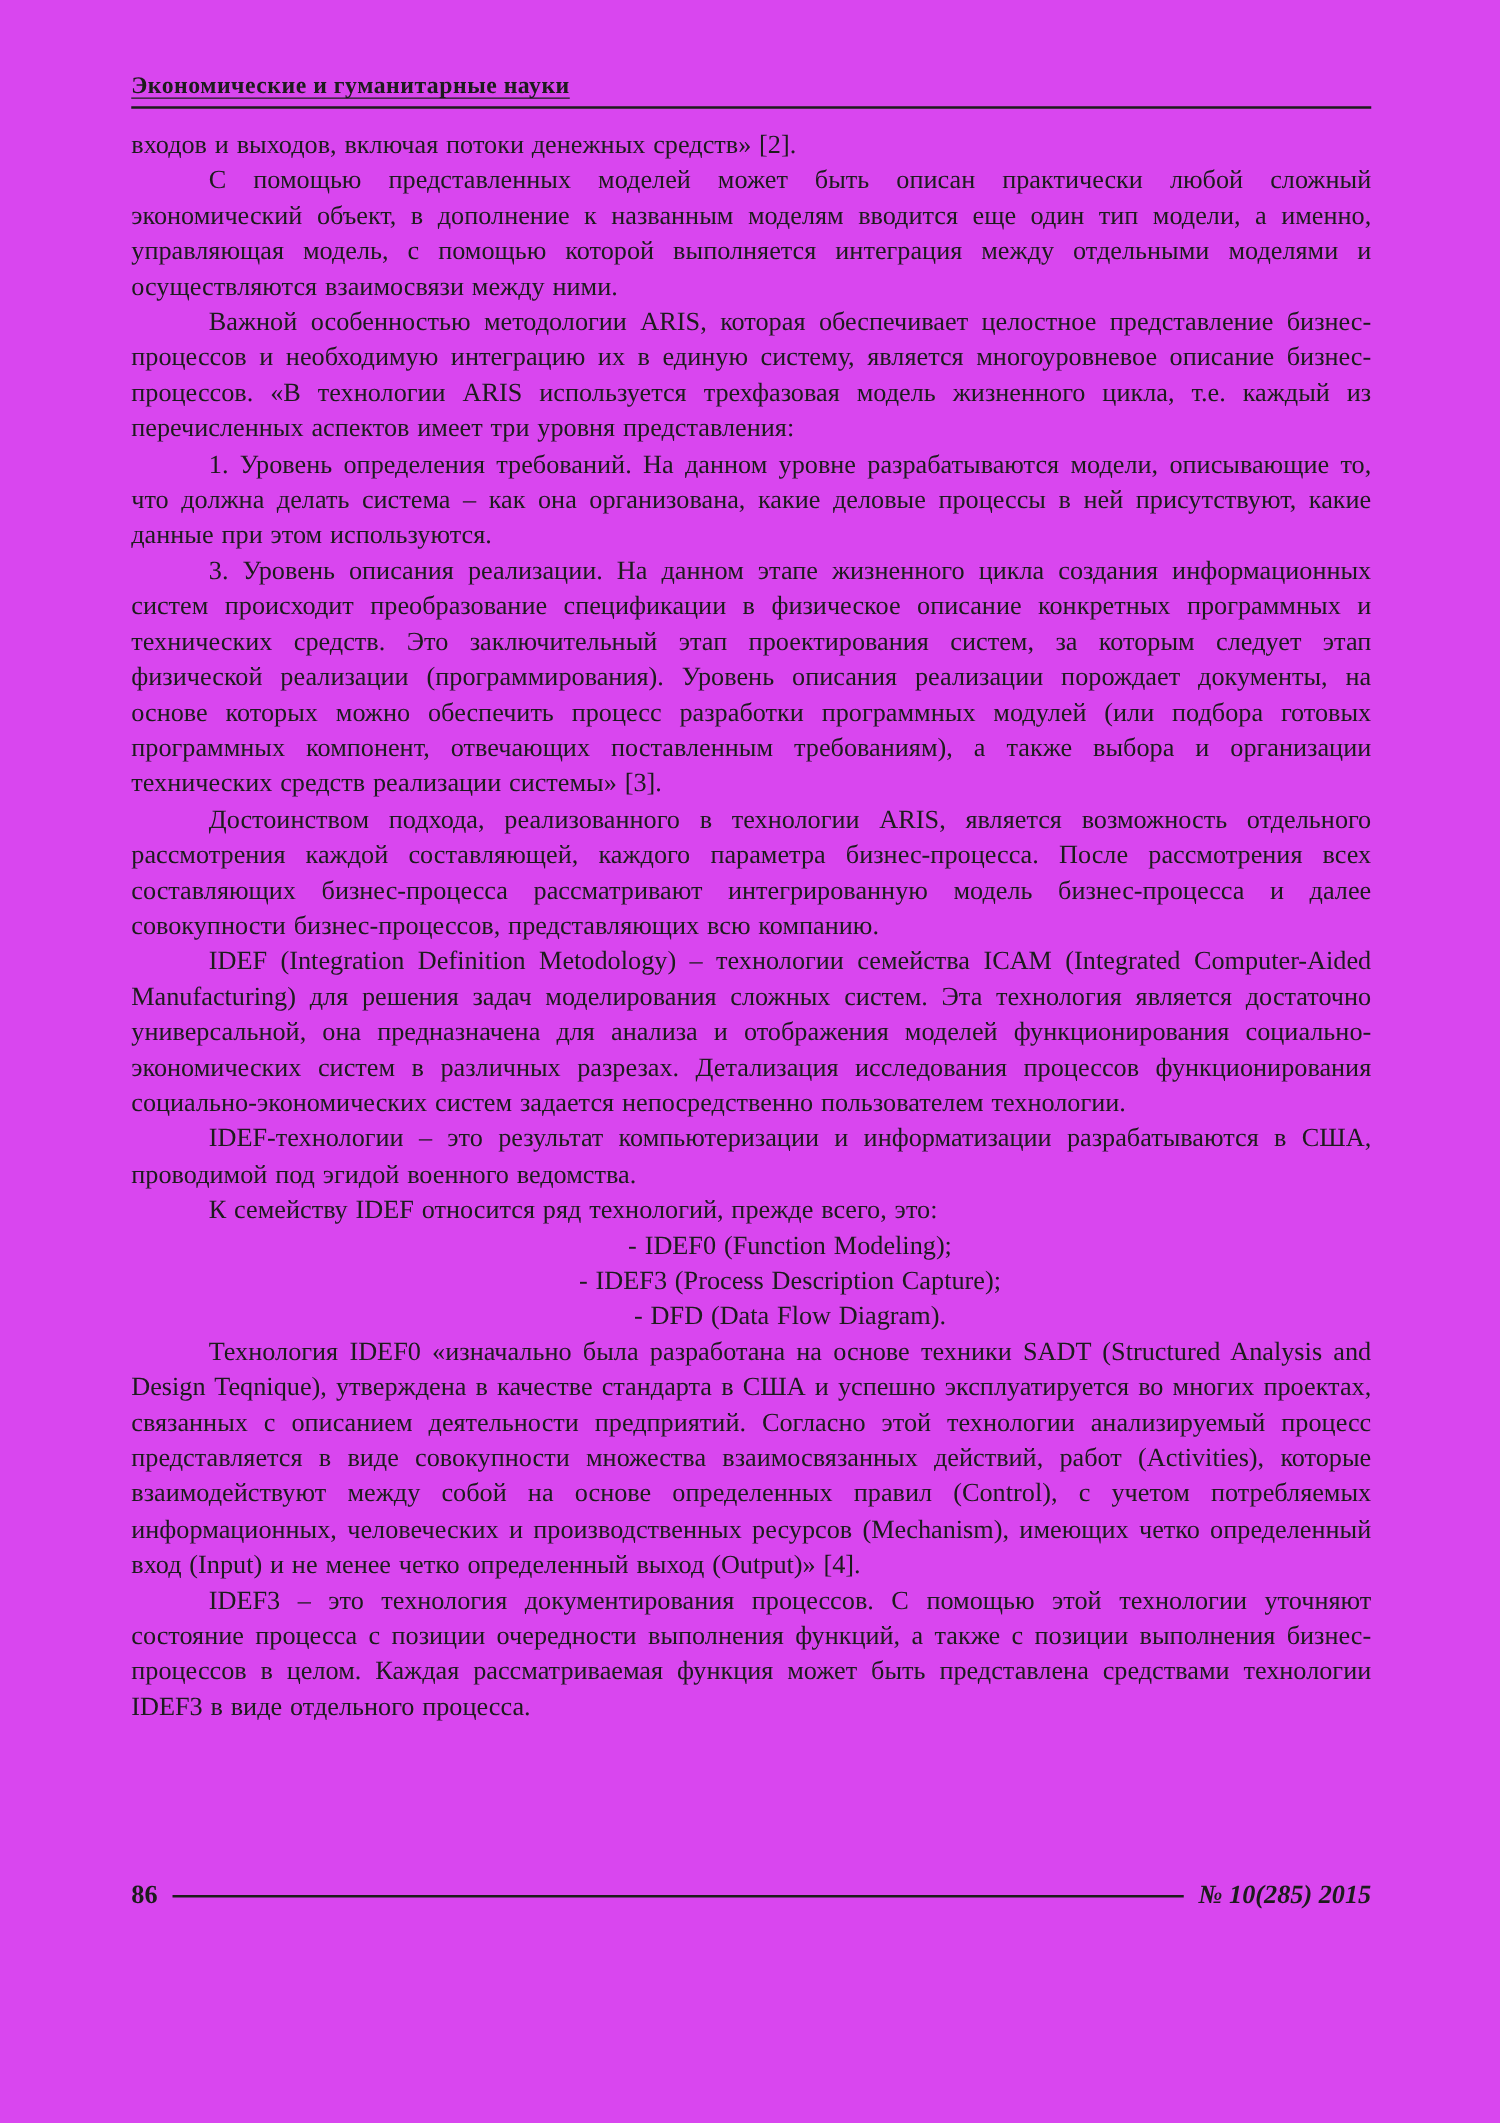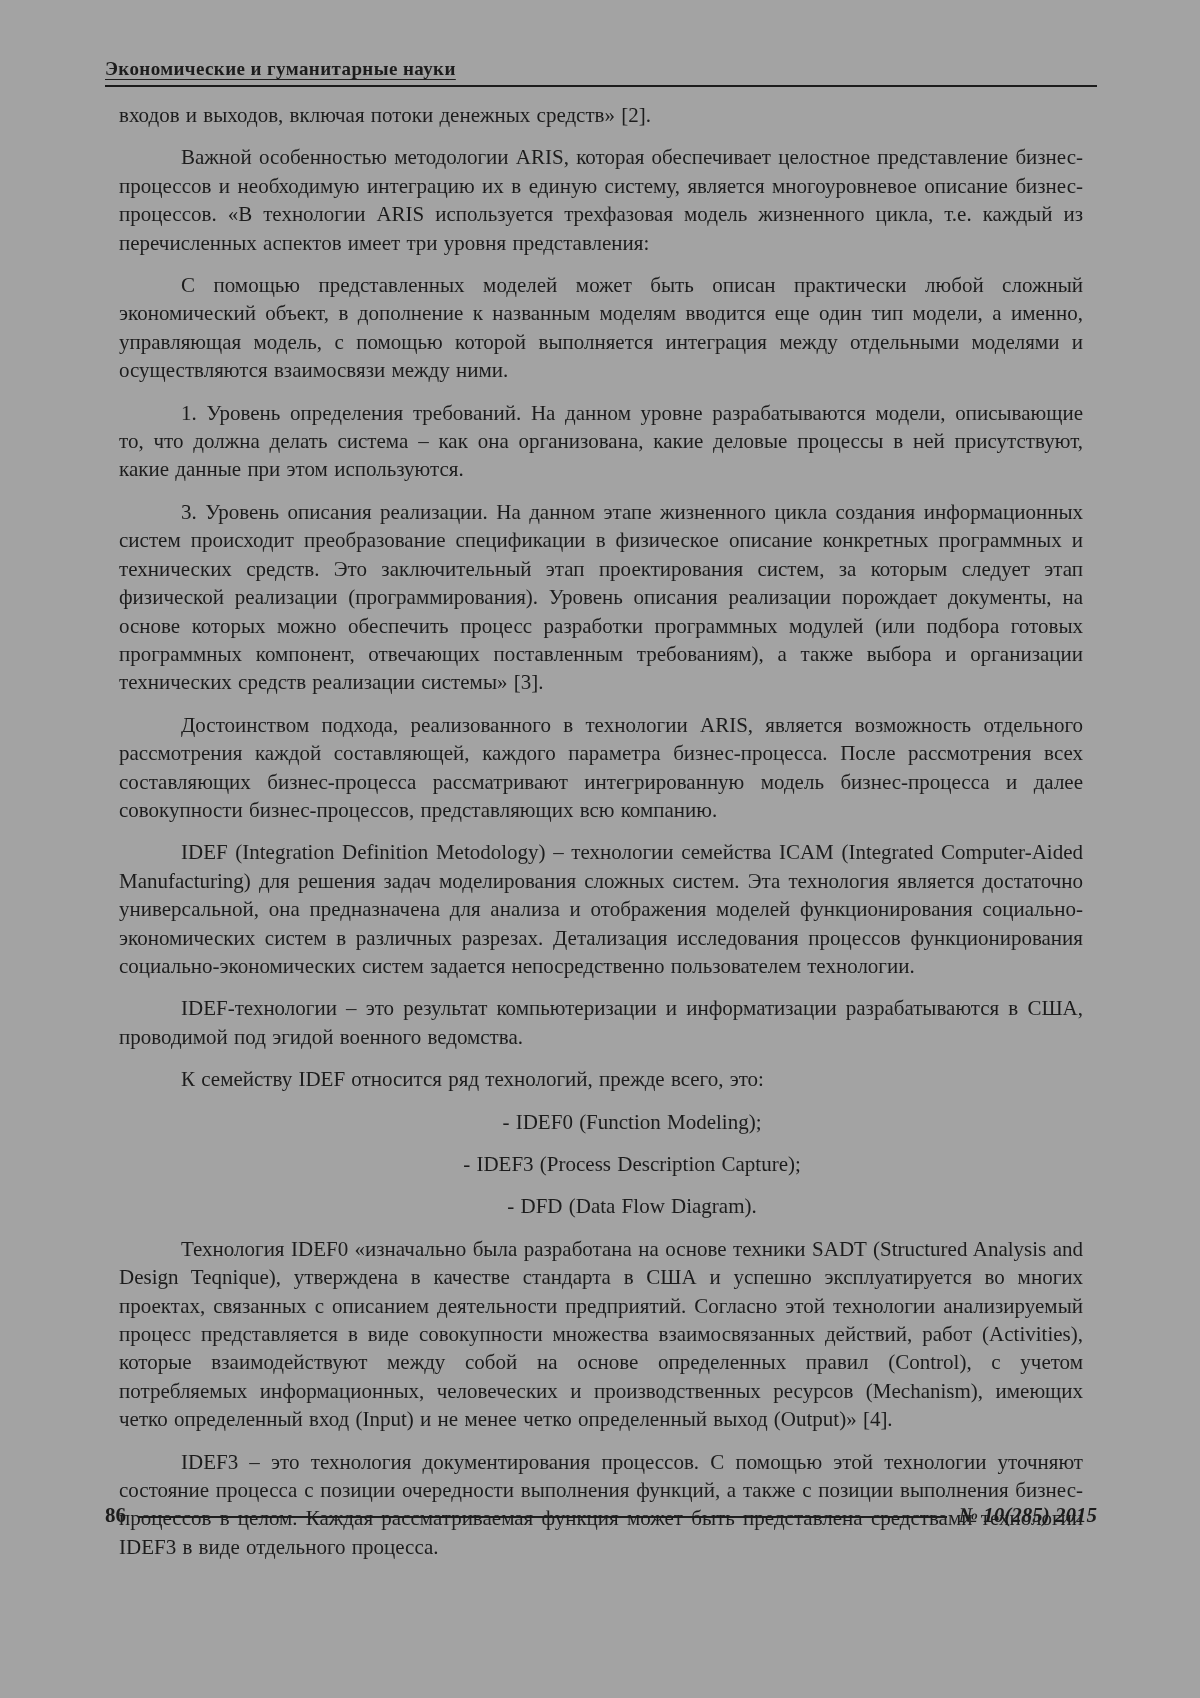--- a/index.html
+++ b/index.html
@@ -5,21 +5,21 @@
   html, body {
     margin: 0;
     padding: 0;
     background: #e9e9e9;
   }
   .page {
     position: relative;
     width: 1200px;
     height: 1698px;
     margin: 0 auto;
-    background: #a3a3a3;
+    background: #d946ef;
     font-family: "Liberation Serif", "DejaVu Serif", serif;
     color: #1c1c1c;
     overflow: hidden;
   }
   .content-column {
     position: absolute;
     left: 105px;
     top: 58px;
     width: 992px;
   }
@@ -29,21 +29,21 @@
     margin-bottom: 14px;
   }
   .running-head .head-title {
     font-weight: bold;
     font-size: 19px;
     letter-spacing: 0.4px;
     text-decoration: underline;
     text-underline-offset: 4px;
   }
   .article-body p {
-    margin: 14px;
+    margin: 0;
     font-size: 21px;
     line-height: 28.4px;
     text-align: justify;
     text-indent: 62px;
     word-spacing: 1px;
   }
   .article-body p.no-indent {
     text-indent: 0;
   }
   .article-body p.list-line {
@@ -80,22 +80,22 @@
 <div class="page">
 
   <div class="content-column">
 
     <div class="running-head">
       <span class="head-title">Экономические и гуманитарные науки</span>
     </div>
 
     <div class="article-body" id="paragraphs">
         <p class="no-indent">входов и выходов, включая потоки денежных средств» [2].</p>
+        <p>С помощью представленных моделей может быть описан практически любой сложный экономический объект, в дополнение к названным моделям  вводится еще один тип модели, а именно, управляющая модель, с помощью которой выполняется интеграция между отдельными моделями и осуществляются взаимосвязи между ними.</p>
         <p>Важной особенностью методологии ARIS, которая обеспечивает целостное представление бизнес-процессов и необходимую интеграцию их в единую систему, является многоуровневое описание бизнес-процессов. «В технологии ARIS используется трехфазовая модель жизненного цикла, т.е. каждый из перечисленных аспектов имеет три уровня представления:</p>
-        <p>С помощью представленных моделей может быть описан практически любой сложный экономический объект, в дополнение к названным моделям  вводится еще один тип модели, а именно, управляющая модель, с помощью которой выполняется интеграция между отдельными моделями и осуществляются взаимосвязи между ними.</p>
         <p>1. Уровень определения требований. На данном уровне разрабатываются модели, описывающие то, что должна делать система – как она организована, какие деловые процессы в ней присутствуют, какие данные при этом используются.</p>
         <p>3. Уровень описания реализации. На данном этапе жизненного цикла создания информационных систем происходит преобразование спецификации в физическое описание конкретных программных и технических средств. Это заключительный этап проектирования систем, за которым следует этап физической реализации (программирования). Уровень описания реализации порождает документы, на основе которых можно обеспечить процесс разработки программных модулей (или подбора готовых программных компонент, отвечающих поставленным требованиям), а также выбора и организации технических средств реализации системы» [3].</p>
         <p>Достоинством подхода, реализованного в технологии ARIS, является возможность отдельного рассмотрения каждой составляющей, каждого параметра бизнес-процесса. После рассмотрения всех составляющих бизнес-процесса рассматривают интегрированную модель бизнес-процесса и далее совокупности бизнес-процессов, представляющих всю компанию.</p>
         <p>IDEF (Integration Definition Metodology) – технологии семейства ICAM (Integrated Computer-Aided Manufacturing) для решения задач моделирования сложных систем. Эта технология является достаточно универсальной, она предназначена для анализа и отображения моделей функционирования социально-экономических систем в различных разрезах. Детализация исследования процессов функционирования социально-экономических систем задается непосредственно пользователем технологии.</p>
         <p>IDEF-технологии – это результат компьютеризации и информатизации разрабатываются в США, проводимой под эгидой военного ведомства.</p>
         <p>К семейству IDEF относится ряд технологий, прежде всего, это:</p>
         <p class="list-line">- IDEF0 (Function Modeling);</p>
         <p class="list-line">- IDEF3 (Process Description Capture);</p>
         <p class="list-line">- DFD (Data Flow Diagram).</p>
         <p>Технология IDEF0 «изначально была разработана на основе техники SADT (Structured Analysis and Design Teqnique), утверждена в качестве стандарта в США и успешно эксплуатируется во многих проектах, связанных с описанием деятельности предприятий. Согласно этой технологии анализируемый процесс представляется в виде совокупности множества взаимосвязанных действий, работ (Activities), которые взаимодействуют между собой на основе определенных правил (Control), с учетом потребляемых информационных, человеческих и производственных ресурсов (Mechanism), имеющих четко определенный вход (Input) и не менее четко определенный выход (Output)» [4].</p>

